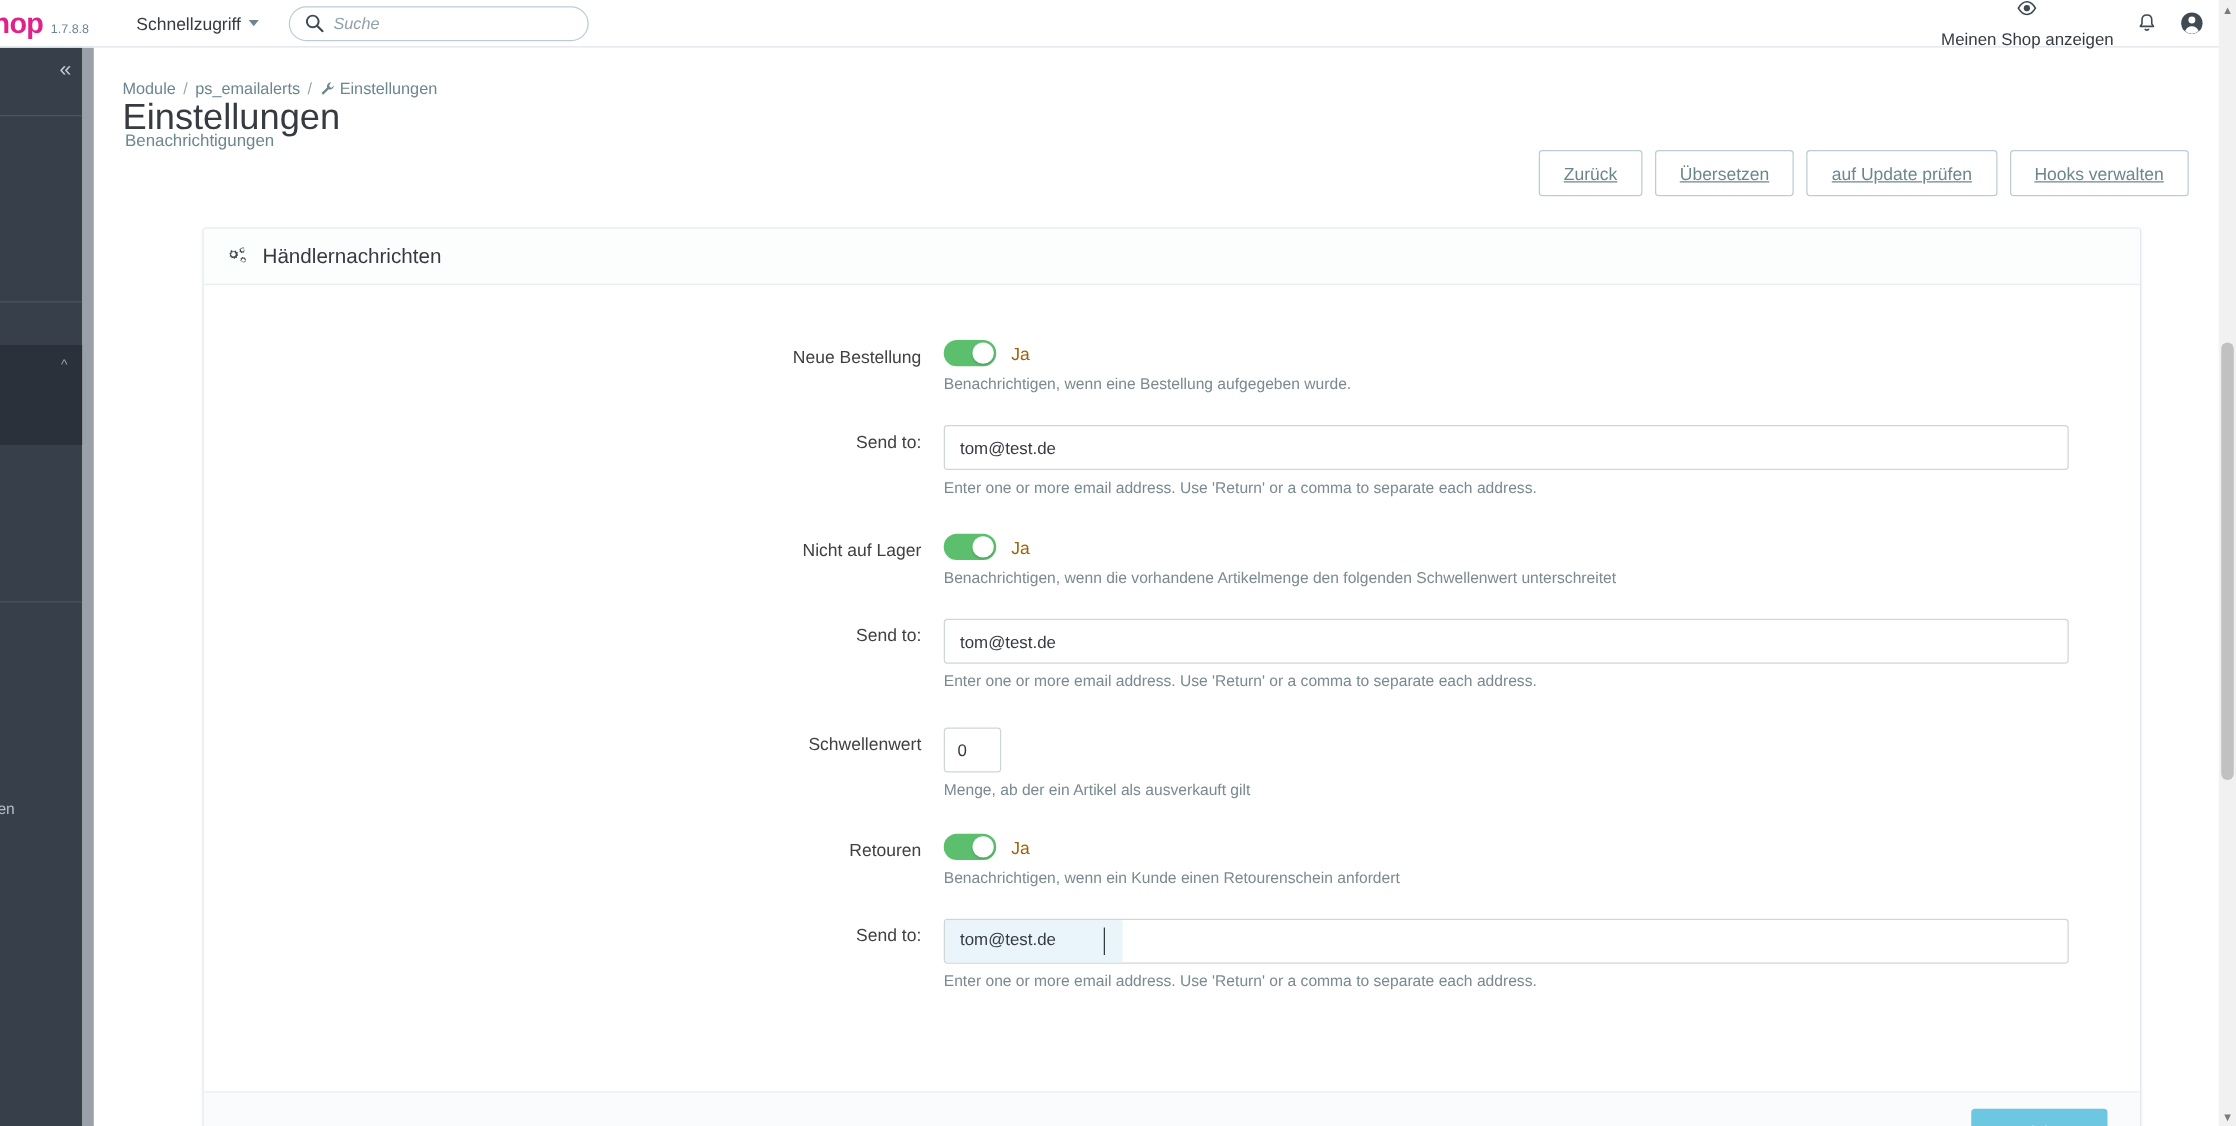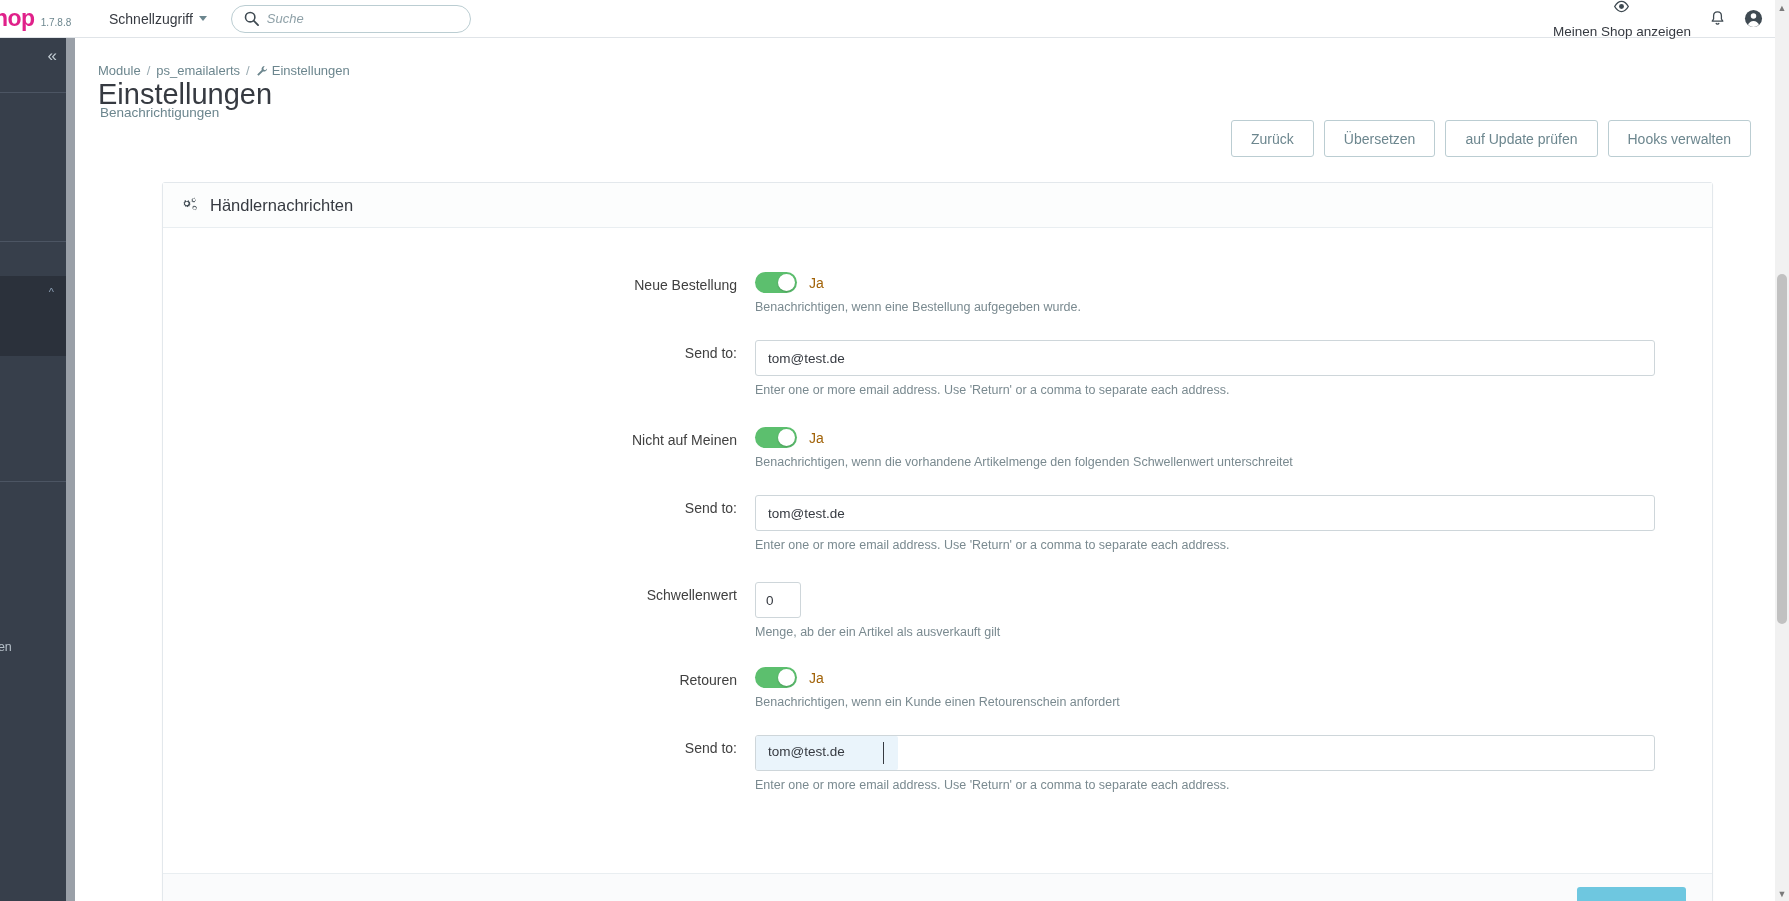--- a/index.html
+++ b/index.html
@@ -130,20 +130,21 @@
     position: absolute; top: 66px; right: 26px;
     display: flex; gap: 10px;
   }
   .tb-btn {
     height: 37px; padding: 0 19px;
     background: #fff; border: 1px solid #bbcdd2;
     border-radius: 3px; font-size: 14px; color: #6c868e;
     cursor: pointer; display: flex; align-items: center;
     font-family: "Liberation Sans", sans-serif;
     white-space: nowrap;
+    text-decoration: underline;
   }
 
   
   #panel {
     position: absolute; top: 128px; left: 96px;
     width: 1551px; height: 758px;
     background: #fff;
     border: 1px solid #e3e8ec;
     border-radius: 3px;
     box-shadow: 0 1px 2px rgba(0,0,0,0.04);
@@ -392,21 +393,21 @@
 
       <div class="form-row" style="margin-top:26px;">
         <div class="fr-label">Send to:</div>
         <div class="fr-field">
           <input class="text-input" type="text" value="tom@test.de" style="">
           <div class="fr-help">Enter one or more email address. Use 'Return' or a comma to separate each address.</div>
         </div>
       </div>
 
       <div class="form-row" style="margin-top:30px;">
-        <div class="fr-label">Nicht auf Meinen</div>
+        <div class="fr-label">Nicht auf Lager</div>
         <div class="fr-field">
           <div class="switch-wrap">
             <div class="switch">
               <div class="knob"></div>
             </div>
             <span class="switch-label">Ja</span>
           </div>
           <div class="fr-help">Benachrichtigen, wenn die vorhandene Artikelmenge den folgenden Schwellenwert unterschreitet</div>
         </div>
       </div>

